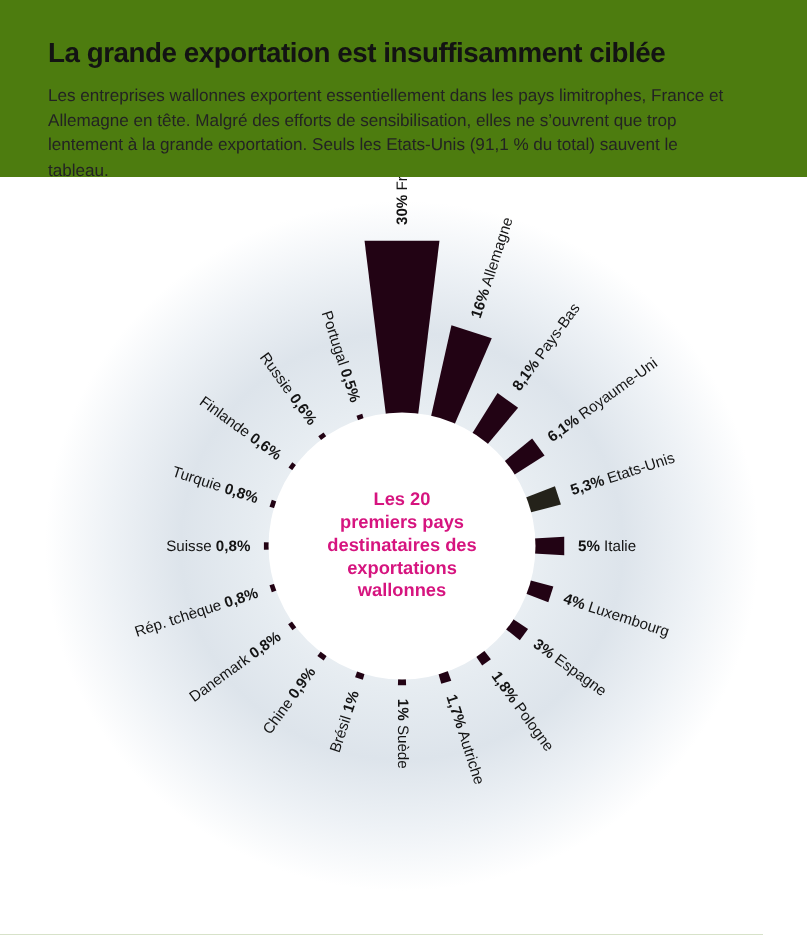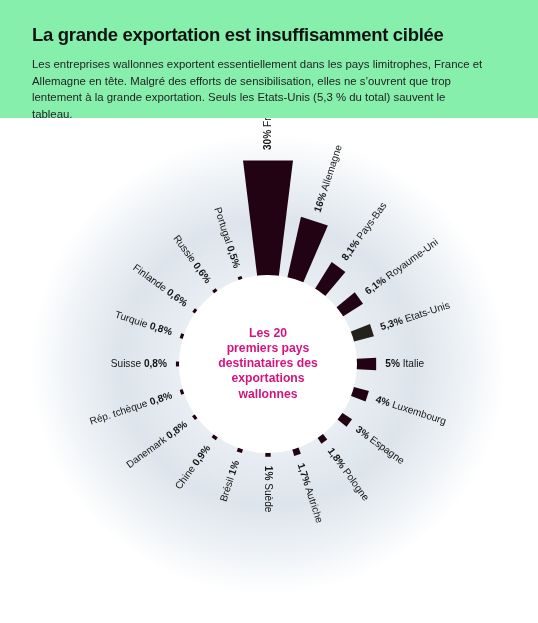--- a/index.html
+++ b/index.html
@@ -12,21 +12,21 @@
     width: 538px;
     height: 623px;
     overflow: hidden;
     font-family: "Liberation Sans", "DejaVu Sans", sans-serif;
     color: #1a1a1a;
     position: relative;
   }
   #page {
     position: absolute;
     inset: 0;
-    background: #86efac;
+    background: #4d7c0f;
   }
   
   .header {
     position: absolute;
     left: 32px;
     top: 24px;
     width: 474px;
   }
   .title {
     font-size: 18.5px;
@@ -71,21 +71,21 @@
   }
   .lbl .pct { font-weight: 700; }
 </style>
 </head>
 <body>
 
 <div id="page">
 
   <div class="header">
     <h1 class="title">La grande exportation est insuffisamment ciblée</h1>
-    <p class="subtitle">Les entreprises wallonnes exportent essentiellement dans les pays limitrophes, France et Allemagne en tête. Malgré des efforts de sensibilisation, elles ne s’ouvrent que trop lentement à la grande exportation. Seuls les Etats-Unis (5,3 % du total) sauvent le tableau.</p>
+    <p class="subtitle">Les entreprises wallonnes exportent essentiellement dans les pays limitrophes, France et Allemagne en tête. Malgré des efforts de sensibilisation, elles ne s’ouvrent que trop lentement à la grande exportation. Seuls les Etats-Unis (91,1 % du total) sauvent le tableau.</p>
   </div>
 
   <div class="chart-wrap">
     <svg class="radial" viewBox="0 0 538 505">
       <defs>
         <radialGradient id="halo" cx="50%" cy="50%" r="50%">
           <stop offset="0%" stop-color="#ffffff"></stop>
           <stop offset="42%" stop-color="#e6ecf1"></stop>
           <stop offset="62%" stop-color="#dde4eb"></stop>
           <stop offset="82%" stop-color="#eef2f6"></stop>

